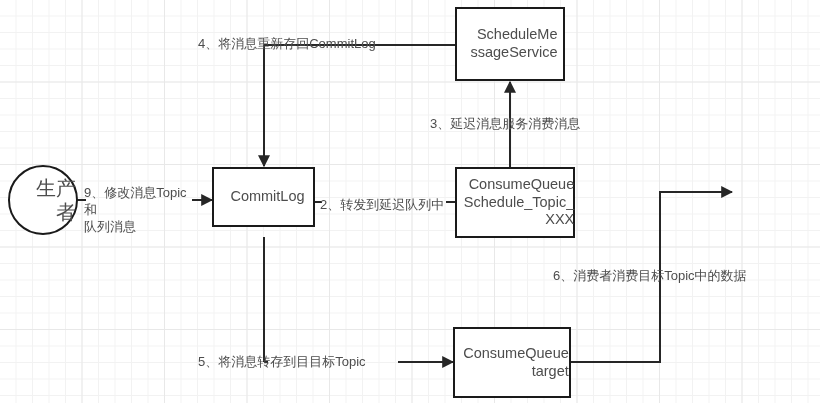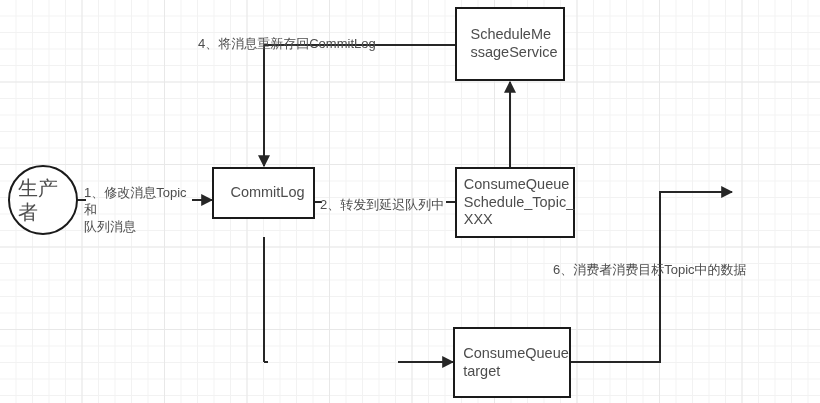--- a/index.html
+++ b/index.html
@@ -37,21 +37,21 @@
     width: 820px;
     height: 403px;
     pointer-events: none;
   }
   .node {
     position: absolute;
     box-sizing: border-box;
     display: flex;
     align-items: center;
     justify-content: center;
-    text-align: left;
+    text-align: right;
     color: #4d4d4d;
     background: #ffffff;
     line-height: 1.22;
     white-space: pre-line;
     padding-left: 8px;
   }
   .node.box {
     border: 2px solid #1a1a1a;
     font-size: 14.5px;
   }
@@ -108,45 +108,47 @@
 
     <g>
       <path d="M 571 362 L 660 362 L 660 192 L 732 192" stroke="#262626" stroke-width="2" fill="none" marker-end="url(#arrowhead)"></path>
     </g>
   </svg>
 
   <div class="node circle" style="left:8px; top:165px; width:70px; height:70px;">
     <span>生产者</span>
   </div>
 
-  <div class="node box" style="left:212px; top:167px; width:103px; height:52px;">
+  <div class="node box" style="left:212px; top:167px; width:103px; height:60px;">
     <span>CommitLog</span>
   </div>
 
   <div class="node box" style="left:455px; top:7px; width:110px; height:74px;">
     <span>ScheduleMe
 ssageService</span>
   </div>
 
   <div class="node box" style="left:455px; top:167px; width:120px; height:71px;">
     <span>ConsumeQueue
 Schedule_Topic_
 XXX</span>
   </div>
 
   <div class="node box" style="left:453px; top:327px; width:118px; height:71px;">
     <span>ConsumeQueue
 target</span>
   </div>
 
 
-  <div class="edge-label" style="left:84px; top:185px; width:110px;">1、修改消息Topic和
+  <div class="edge-label" style="left:84px; top:185px; width:110px;">9、修改消息Topic和
 队列消息</div>
 
   <div class="edge-label" style="left:320px; top:197px; width:128px;">2、转发到延迟队列中</div>
 
+  <div class="edge-label" style="left:430px; top:116px; width:162px;">3、延迟消息服务消费消息</div>
 
   <div class="edge-label" style="left:198px; top:36px; width:202px;">4、将消息重新存回CommitLog</div>
 
+  <div class="edge-label" style="left:198px; top:354px; width:202px;">5、将消息转存到目目标Topic</div>
 
-  <div class="edge-label" style="left:553px; top:262px; width:214px;">6、消费者消费目标Topic中的数据</div>
+  <div class="edge-label" style="left:553px; top:268px; width:214px;">6、消费者消费目标Topic中的数据</div>
 
 </div>
 
 </body></html>

